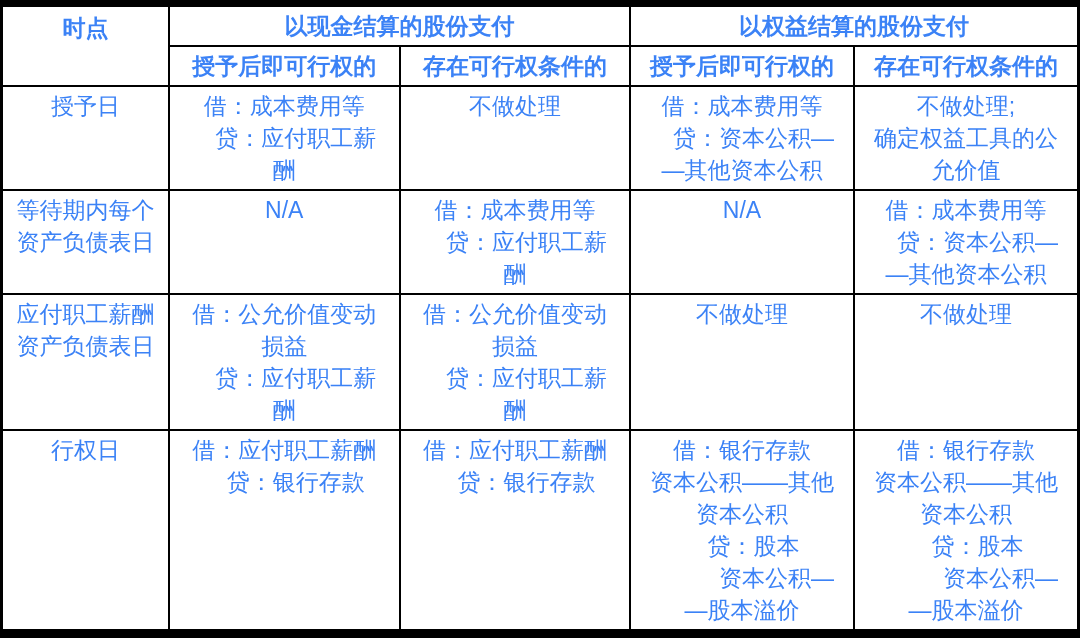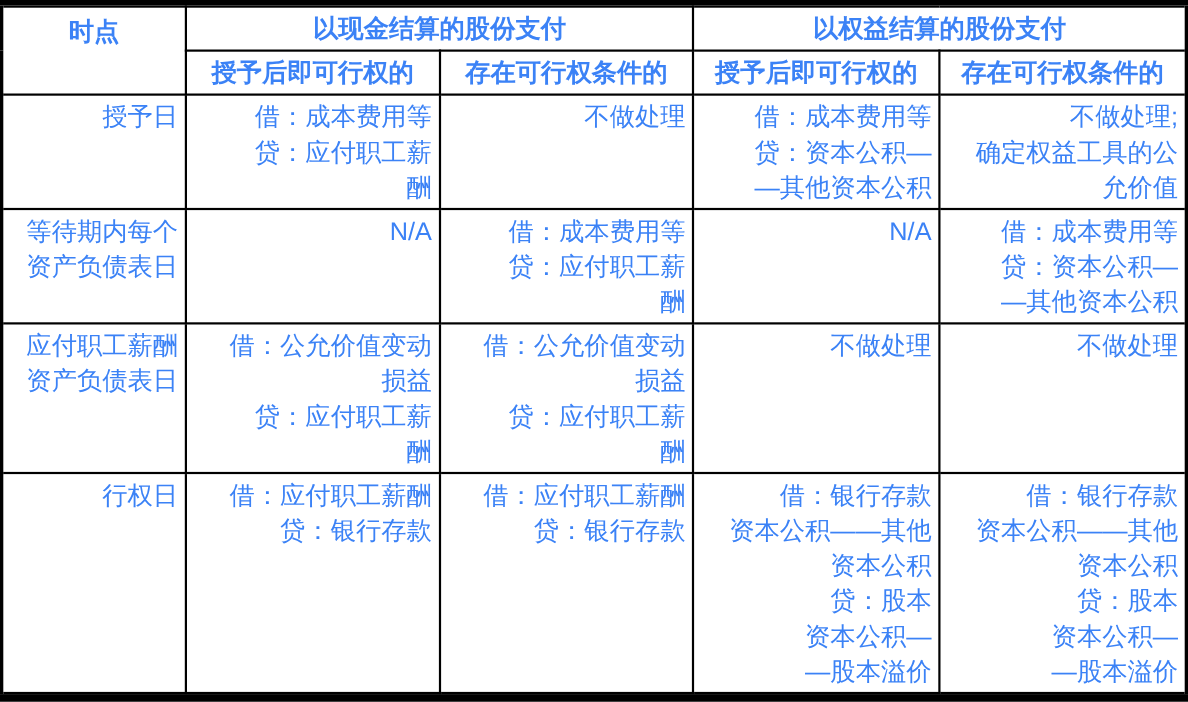--- a/index.html
+++ b/index.html
@@ -41,21 +41,21 @@
     font-weight: 700;
     text-align: center;
     vertical-align: middle;
   }
   table.sbp th.corner {
     vertical-align: top;
     padding-top: 5px;
   }
   table.sbp td {
     font-weight: 400;
-    text-align: right;
+    text-align: center;
     vertical-align: top;
   }
   td.vm { vertical-align: middle; }
   tr.h-group { height: 40px; }
   tr.h-sub { height: 31px; }
   tr.r-grant { height: 102px; }
   tr.r-wait { height: 74px; }
   tr.r-post { height: 135px; }
   tr.r-exercise { height: 198px; }
 </style>

